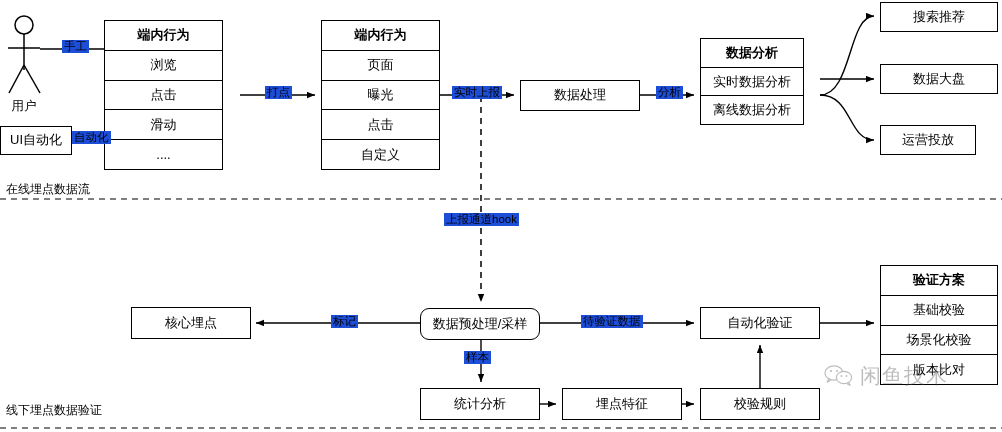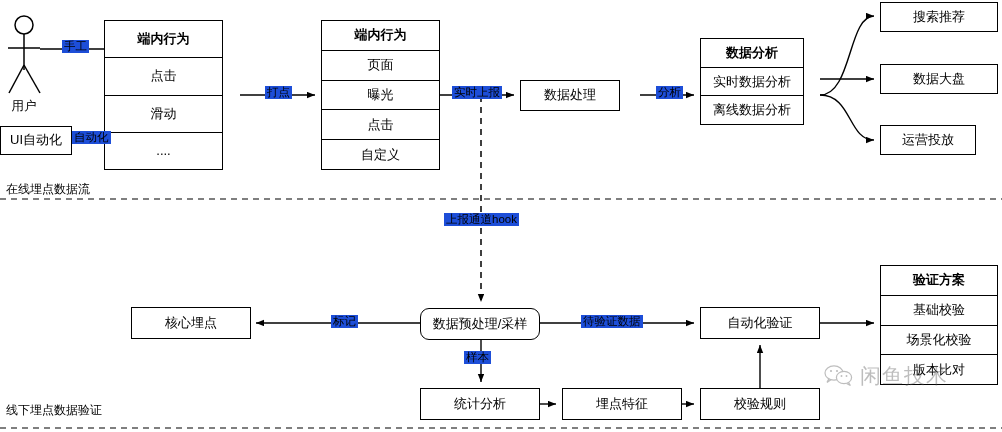--- a/index.html
+++ b/index.html
@@ -159,34 +159,35 @@
 
     <line x1="820" y1="323" x2="874" y2="323" stroke="#000" stroke-width="1.4" marker-end="url(#arrow)"></line>
   </svg>
 
   <div class="actor-label" style="left:0px; top:98px; width:48px;">用户</div>
 
   <div class="node" style="left:0px; top:126px; width:72px; height:29px;">UI自动化</div>
 
   <div class="tbl" style="left:104px; top:20px; width:119px; height:150px;">
     <div class="row">端内行为</div>
+    <div class="row">浏览</div>
     <div class="row">点击</div>
     <div class="row">滑动</div>
     <div class="row">....</div>
   </div>
 
   <div class="tbl" style="left:321px; top:20px; width:119px; height:150px;">
     <div class="row">端内行为</div>
     <div class="row">页面</div>
     <div class="row">曝光</div>
     <div class="row">点击</div>
     <div class="row">自定义</div>
   </div>
 
-  <div class="node" style="left:520px; top:80px; width:100px; height:31px;">数据处理</div>
+  <div class="node" style="left:520px; top:80px; width:120px; height:31px;">数据处理</div>
 
   <div class="tbl" style="left:700px; top:38px; width:104px; height:87px;">
     <div class="row">数据分析</div>
     <div class="row">实时数据分析</div>
     <div class="row">离线数据分析</div>
   </div>
 
   <div class="node" style="left:880px; top:2px; width:118px; height:30px;">搜索推荐</div>
   <div class="node" style="left:880px; top:64px; width:118px; height:30px;">数据大盘</div>
   <div class="node" style="left:880px; top:125px; width:96px; height:30px;">运营投放</div>

